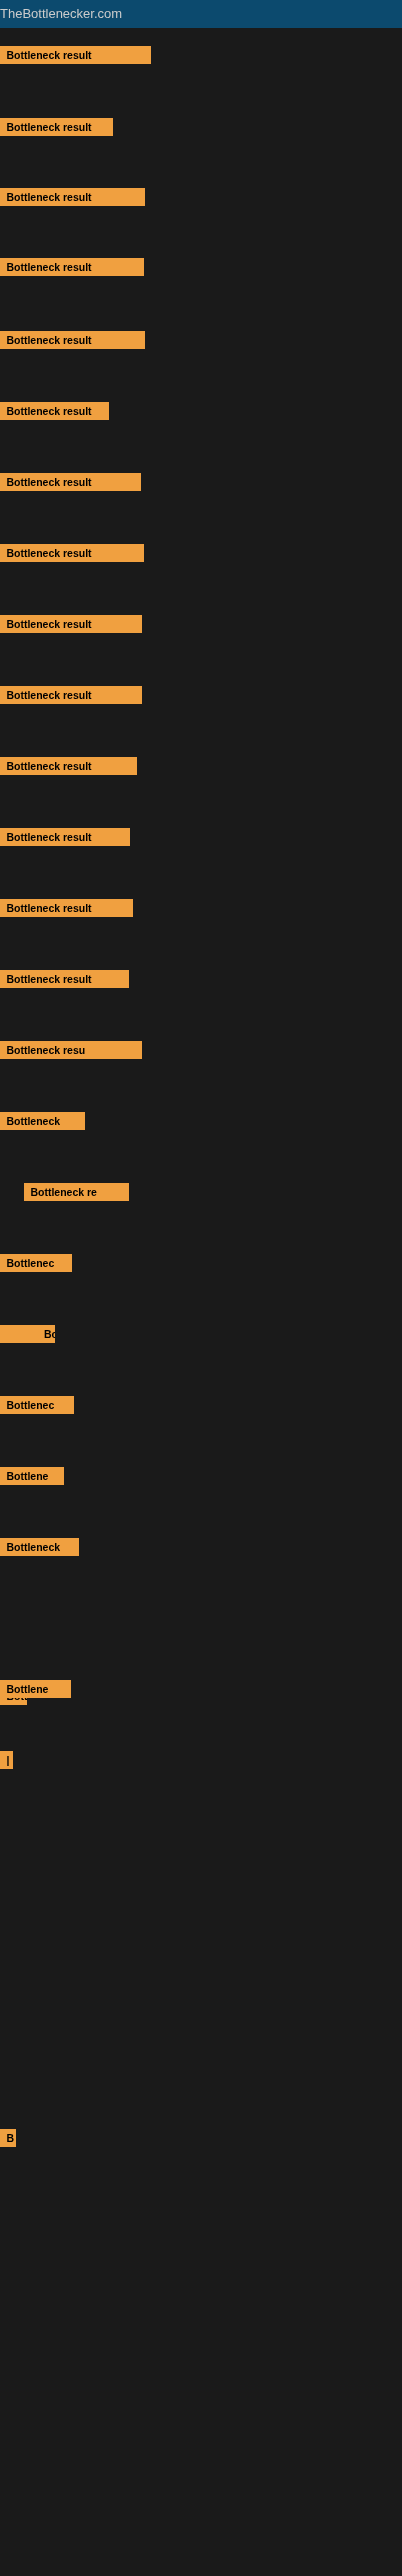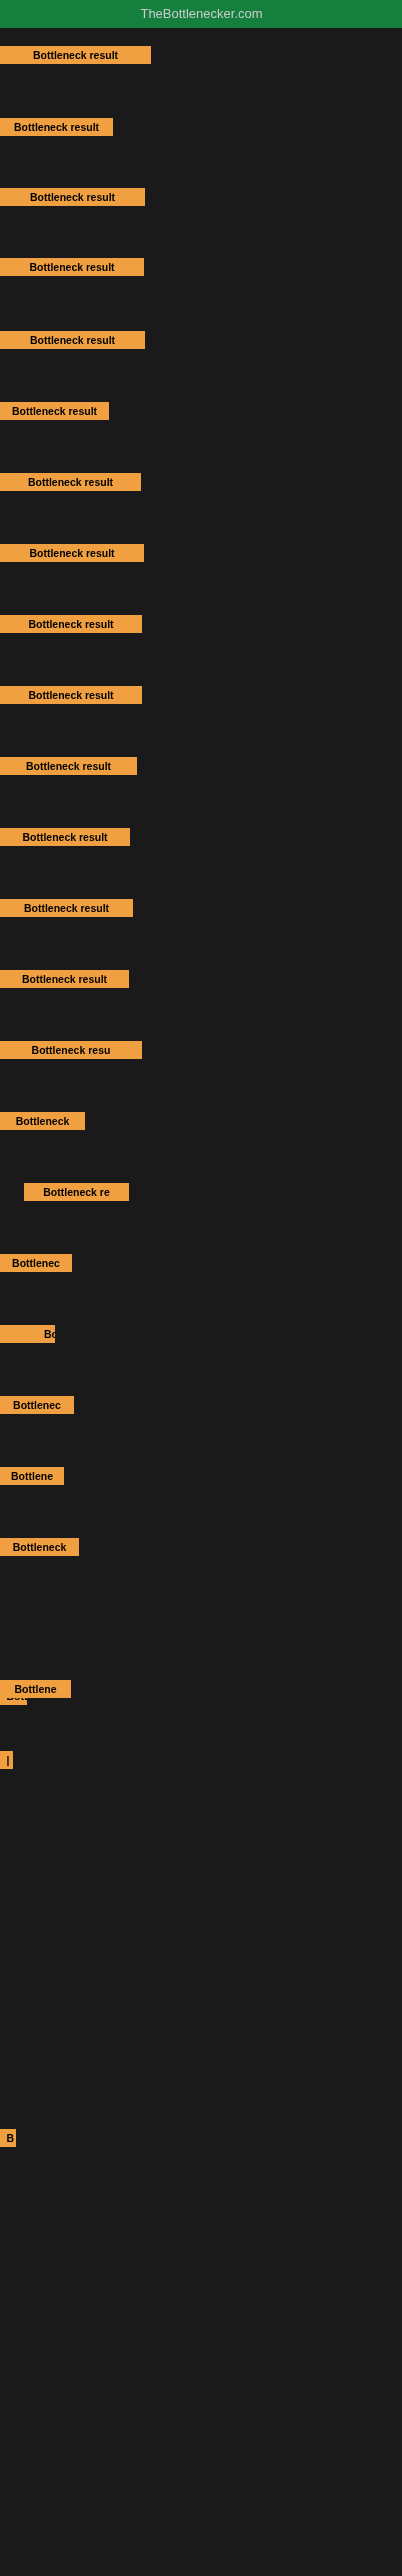--- a/index.html
+++ b/index.html
@@ -1,32 +1,31 @@
 <!DOCTYPE html>
 <html style="font-size:13px"><head>
   <meta charset="utf-8">
   <style>
     * {
       margin: 0;
       padding: 0;
       box-sizing: border-box;
-      text-align: center;
     }
     body {
       background-color: #1a1a1a;
       width: 403px;
       min-height: 2576px;
       font-family: Arial, sans-serif;
       position: relative;
     }
     .site-title {
       color: #cccccc;
       font-size: 13px;
       padding: 6.4px 0;
-      background-color: #15803d;
+      background-color: #0c4a6e;
     }
     .bottleneck-item {
       position: absolute;
       left: 0;
       background-color: #f0a040;
       color: #000;
       font-size: 10.5px;
       font-weight: bold;
       padding: 3.2px 6.4px;
       white-space: nowrap;

